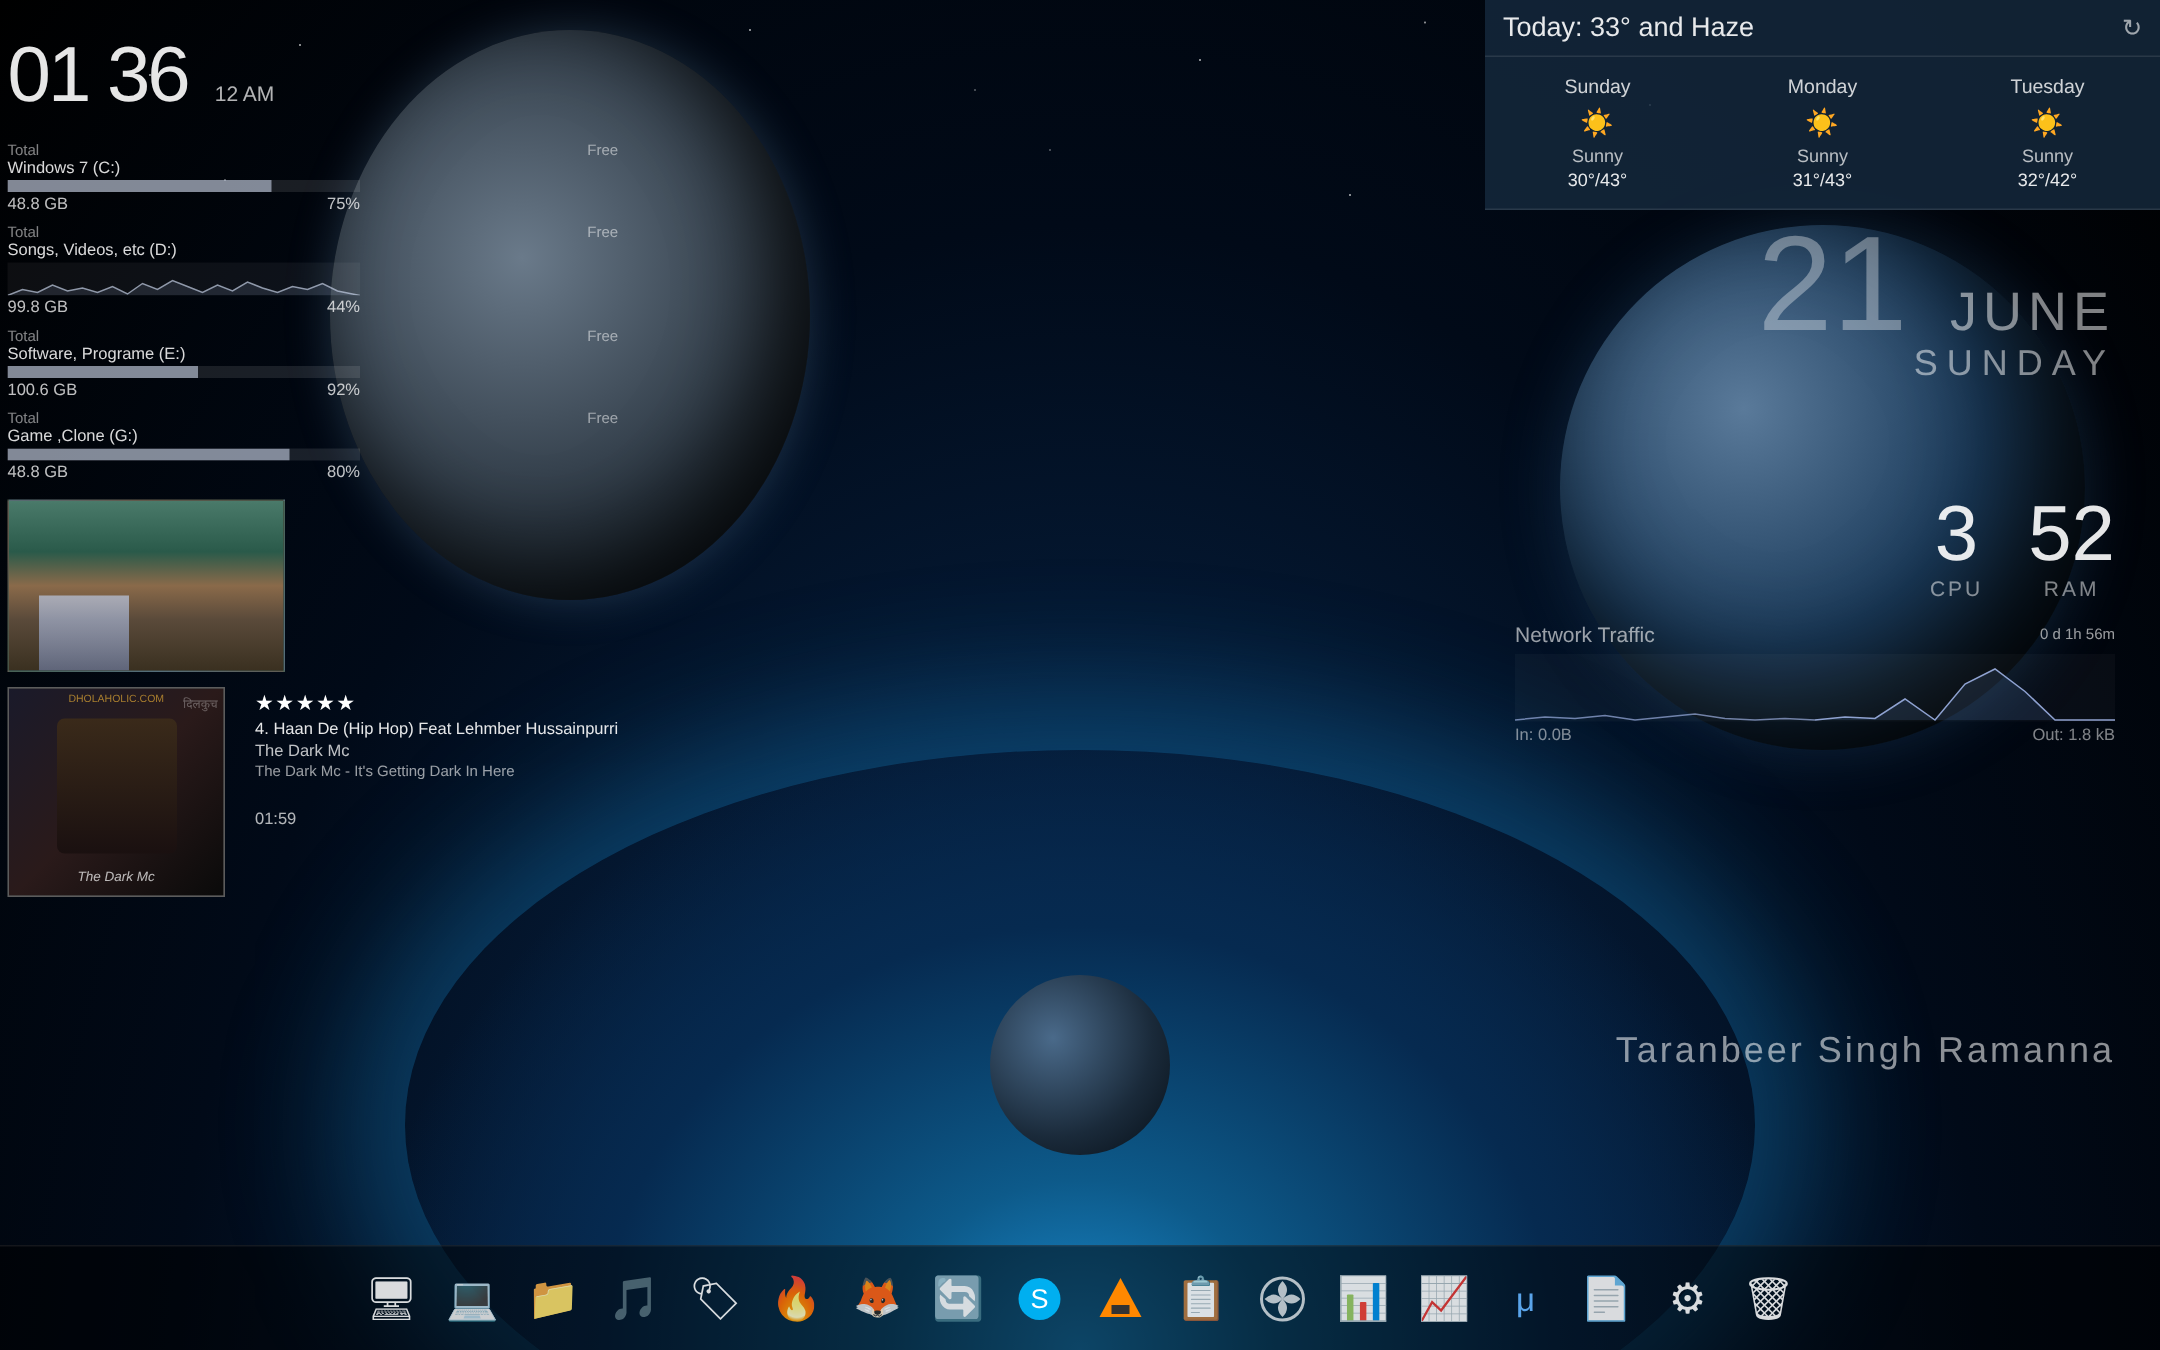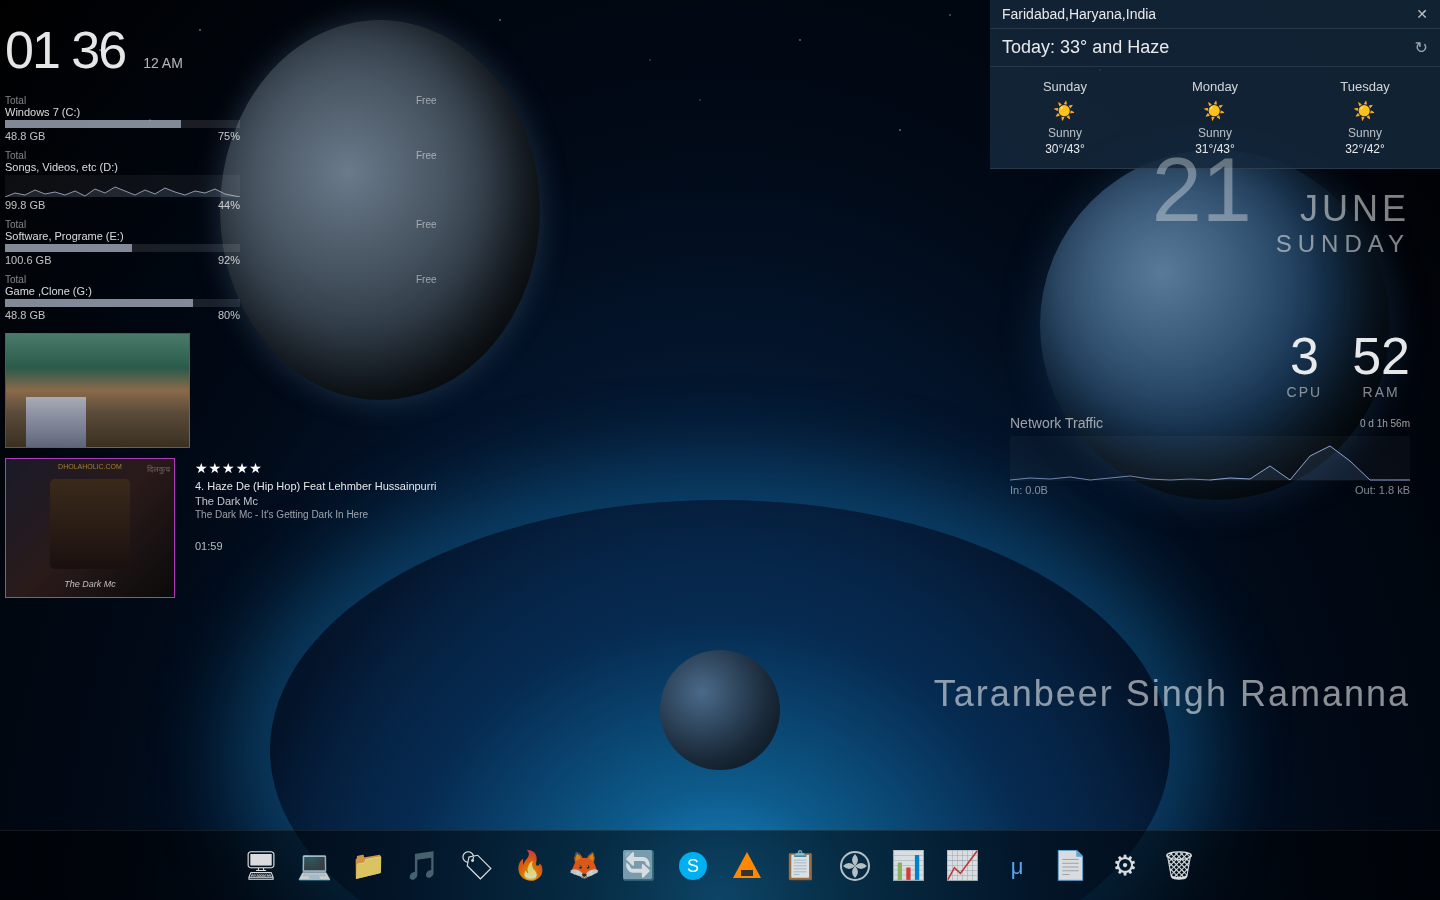--- a/index.html
+++ b/index.html
@@ -185,23 +185,23 @@
     }
 
     
     .media-player {
       margin-top: 10px;
       display: flex;
       align-items: flex-start;
       gap: 8px;
     }
     .album-art {
-      width: 170px;
+      width: 145px;
       height: 140px;
-      background: #a21caf;
+      background: #404040;
       border: 1px solid rgba(255,255,255,0.15);
       flex-shrink: 0;
       position: relative;
       overflow: hidden;
     }
     .album-art-inner {
       width: 100%;
       height: 100%;
       background: linear-gradient(135deg, #1a1a2a, #2a1a1a, #0a0a0a);
       display: flex;
@@ -363,21 +363,21 @@
       font-size: 100px;
       font-weight: 100;
       color: rgba(255,255,255,0.9);
       letter-spacing: -3px;
       line-height: 1;
     }
     .large-date-row {
       display: flex;
       align-items: baseline;
       justify-content: flex-start;
-      gap: 24px;
+      gap: 4px;
       margin-top: -5px;
     }
     .large-day-num {
       font-size: 90px;
       font-weight: 100;
       color: rgba(255,255,255,0.35);
       line-height: 1;
     }
     .large-month-day {
       text-align: right;
@@ -475,21 +475,21 @@
       font-size: 11px;
       color: rgba(255,255,255,0.5);
     }
 
     
     .username {
       position: absolute;
       bottom: 185px;
       right: 30px;
       z-index: 10;
-      font-size: 36px;
+      font-size: 24px;
       font-weight: 100;
       color: rgba(255,255,255,0.55);
       letter-spacing: 2px;
     }
 
     
     .taskbar {
       position: absolute;
       bottom: 0;
       left: 0;
@@ -637,35 +637,31 @@
         <div class="album-site">DHOLAHOLIC.COM</div>
         <div class="album-face"></div>
         <div class="album-title-text">The Dark Mc</div>
       </div>
     </div>
     <div class="play-indicator"></div>
     <div class="track-info">
       <div class="stars-rating">★★★★★</div>
       <div class="track-title">
         <span>4.</span>
-        <span>Haze De (Hip Hop) Feat Lehmber Hussainpurri</span>
+        <span>Haan De (Hip Hop) Feat Lehmber Hussainpurri</span>
       </div>
       <div class="track-artist">The Dark Mc</div>
       <div class="track-album">The Dark Mc - It's Getting Dark In Here</div>
       <div class="track-duration">01:59</div>
     </div>
   </div>
 
 </div>
 
 <div class="weather-widget">
-  <div class="weather-header">
-    <span class="weather-location">Faridabad,Haryana,India</span>
-    <span class="weather-close">✕</span>
-  </div>
   <div class="weather-today">
     <span class="weather-today-text">Today:  33° and Haze</span>
     <span class="weather-refresh">↻</span>
   </div>
   <div class="weather-forecast">
     <div class="forecast-day">
       <div class="forecast-day-name">Sunday</div>
       <div class="forecast-icon">☀️</div>
       <div class="forecast-condition">Sunny</div>
       <div class="forecast-temps">30°/43°</div>

